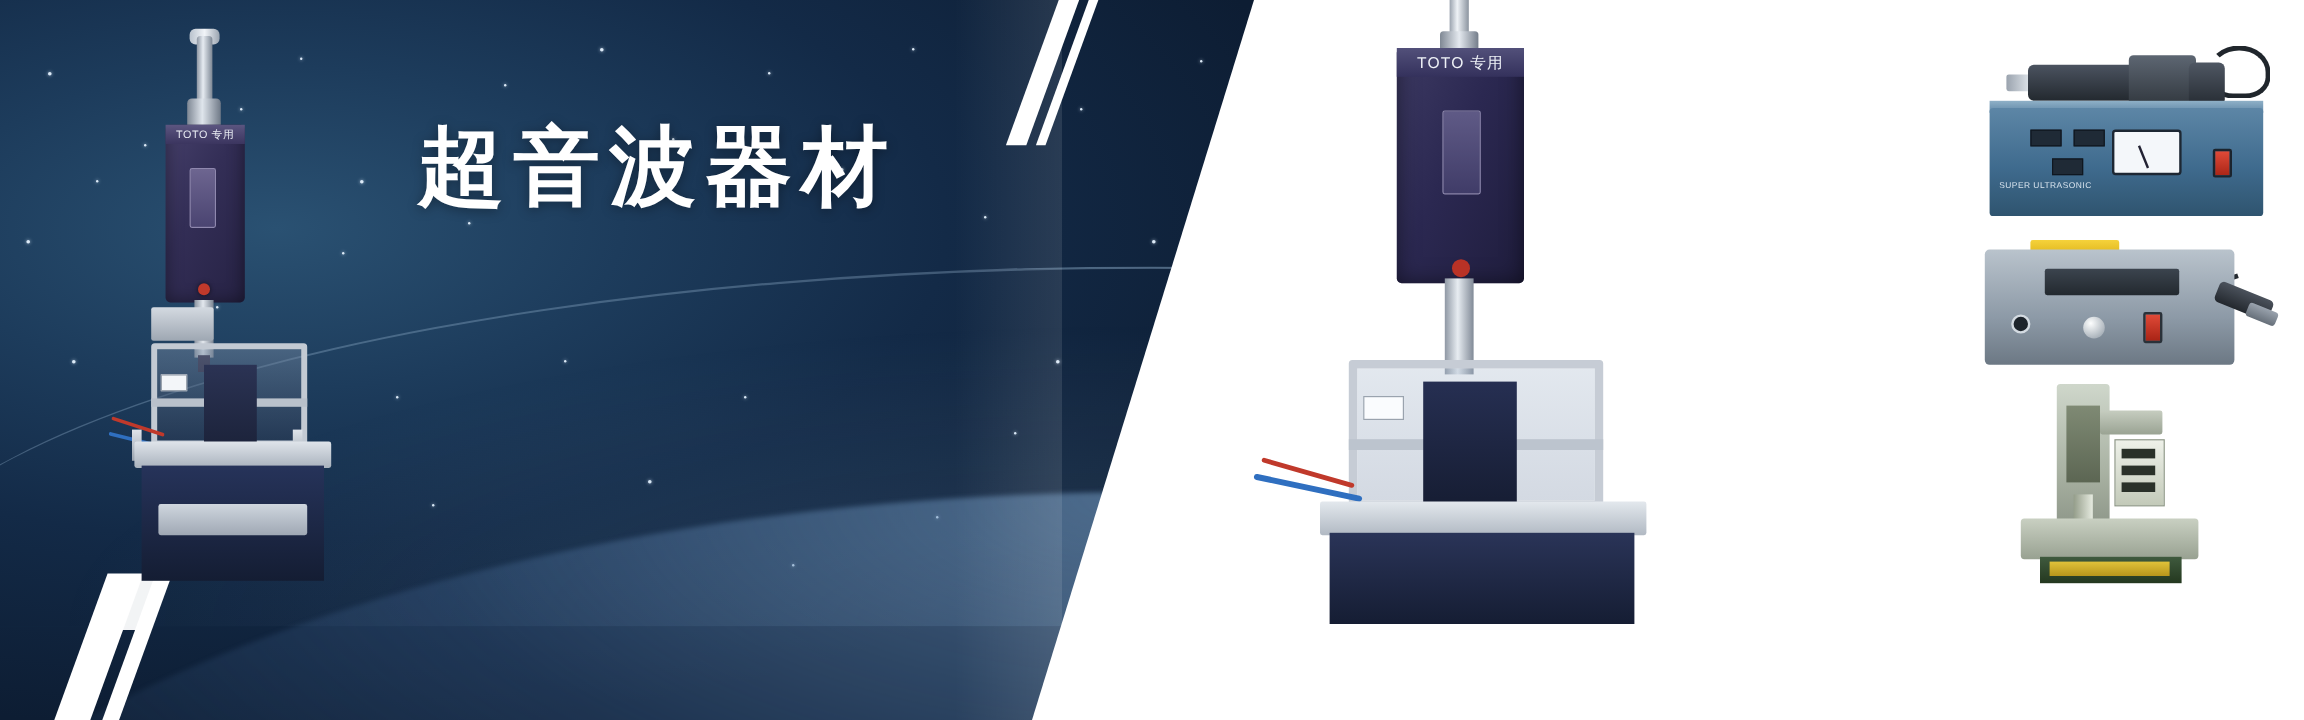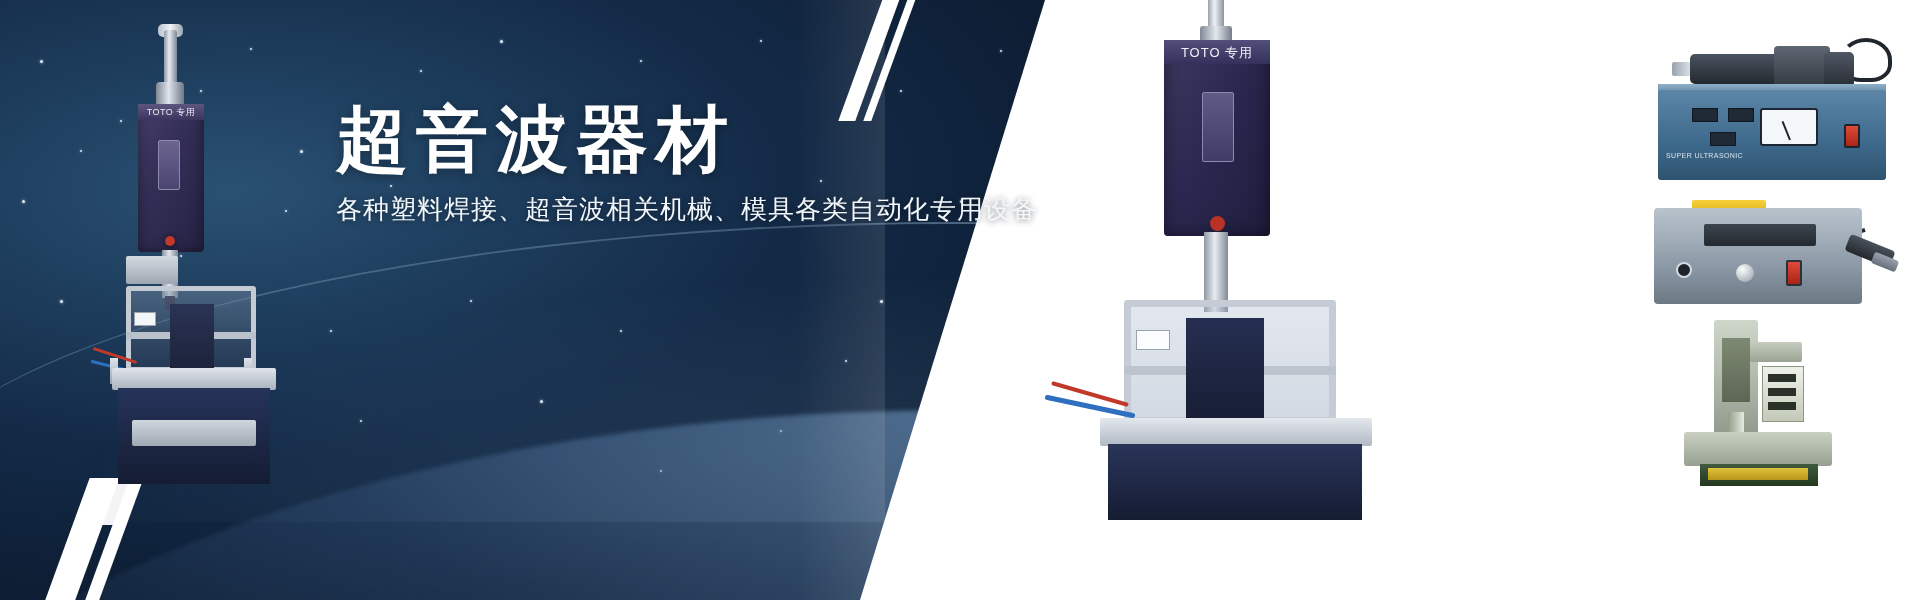--- a/index.html
+++ b/index.html
@@ -48,21 +48,21 @@
 
   
   .slash{ position:absolute; background:#ffffff; transform:skewX(-20deg); }
   .slash-top-a{ left:861px; top:-4px; width:17px; height:125px; }
   .slash-top-b{ left:886px; top:-4px; width:8px;  height:125px; }
   .slash-bot-a{ left:66px;  top:478px; width:30px; height:130px; }
   .slash-bot-b{ left:106px; top:478px; width:14px; height:130px; }
   .slash-mid-a{ left:119px; top:430px; width:15px; height:95px; opacity:.95;}
 
   
-  .copy{ position:absolute; left:336px; top:103px; width:700px; }
+  .copy{ position:absolute; left:348px; top:103px; width:700px;font-family:Liberation Serif, serif; }
   .title{
     font-size:72px; font-weight:bold; color:#ffffff; letter-spacing:8px;
     line-height:1.02; text-shadow:0 2px 10px rgba(0,0,0,.35);
   }
   .subtitle{
     margin-top:16px; font-size:26px; color:#f2f7fc; letter-spacing:1px;
     text-shadow:0 1px 6px rgba(0,0,0,.45); white-space:nowrap;
   }
 
   .badges{ margin-top:26px; display:flex; gap:32px; }
@@ -294,18 +294,17 @@
     <div class="sw" style="left:118px;top:68px;width=28px;width:28px;height:8px;"></div>
     <div class="sw" style="left:118px;top:82px;width:28px;height:8px;"></div>
     <div class="horn"></div>
     <div class="base"></div>
     <div class="foot"></div>
     <div class="yel"></div>
   </div>
 
   <div class="copy">
     <div class="title">超音波器材</div>
-    <div class="subtitle">各种塑料焊接、超音波相关机械、模具各类自动化专用设备</div>
     <div class="badges">
     </div>
   </div>
 
 </div>
 
 </body></html>

